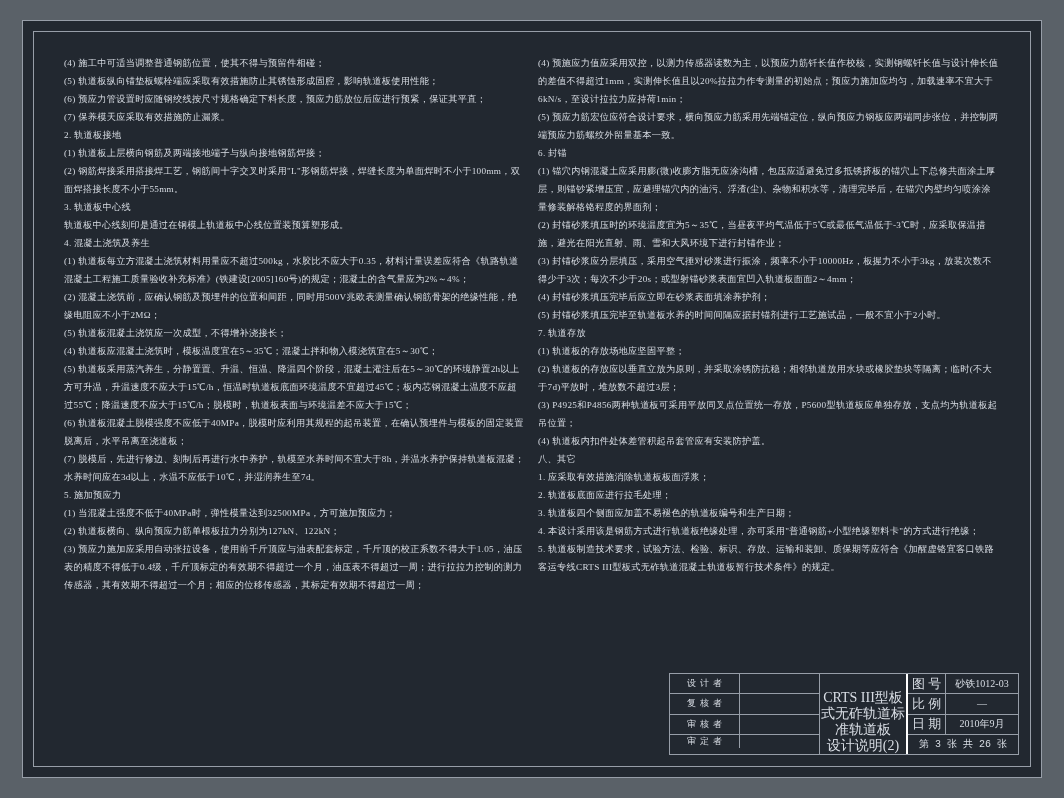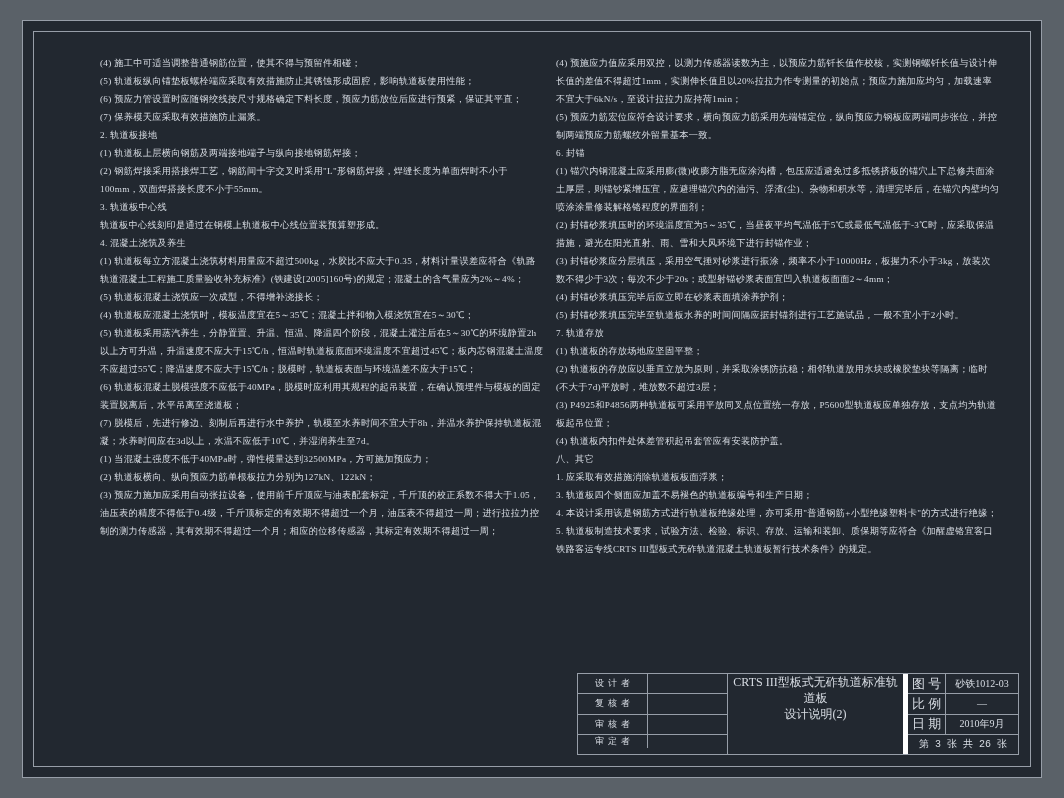--- a/index.html
+++ b/index.html
@@ -28,35 +28,34 @@
     border: 1px solid #979ea8;
   }
   .content {
     position: absolute;
     left: 30px;
     top: 22px;
     right: 30px;
     bottom: 120px;
     display: flex;
     gap: 12px;
-    margin-left: 36px;
   }
   .col {
     flex: 1;
     color: #d8dde4;
     font-size: 9.2px;
     line-height: 18px;
     letter-spacing: 0.3px;
   }
   .col p { margin: 0; }
   .title-block {
     position: absolute;
     right: 11px;
     bottom: 11px;
-    width: 442px;
+    width: 350px;
     height: 82px;
     border: 1px solid #979ea8;
     display: flex;
     color: #d8dde4;
     font-size: 9px;
   }
   .tb-left {
     width: 150px;
     display: flex;
     flex-direction: column;
@@ -76,26 +75,26 @@
     justify-content: center;
     letter-spacing: 4px;
     padding-left:4px;
   }
   .tb-left-val {
     flex: 1;
   }
   .tb-mid {
     flex: 1;
     display: flex;
-    align-items: flex-start;
+    align-items: flex-end;
     justify-content: center;
     text-align: center;
     line-height: 16px;
-    border-right: 5px solid #ffffff;
-    font-size:12px;
+    border-right: 2px solid #ffffff;
+    font-size:14px;
   }
   .tb-right {
     width: 110px;
     display: flex;
     flex-direction: column;
   }
   .tb-right-row {
     flex: 1;
     display: flex;
     border-bottom: 1px solid #979ea8;
@@ -129,45 +128,48 @@
           <p>(5) 轨道板纵向锚垫板螺栓端应采取有效措施防止其锈蚀形成固腔，影响轨道板使用性能；</p>
           <p>(6) 预应力管设置时应随钢绞线按尺寸规格确定下料长度，预应力筋放位后应进行预紧，保证其平直；</p>
           <p>(7) 保养模天应采取有效措施防止漏浆。</p>
           <p>2. 轨道板接地</p>
           <p>(1) 轨道板上层横向钢筋及两端接地端子与纵向接地钢筋焊接；</p>
           <p>(2) 钢筋焊接采用搭接焊工艺，钢筋间十字交叉时采用"L"形钢筋焊接，焊缝长度为单面焊时不小于100mm，双面焊搭接长度不小于55mm。</p>
           <p>3. 轨道板中心线</p>
           <p>    轨道板中心线刻印是通过在钢模上轨道板中心线位置装预算塑形成。</p>
           <p>4. 混凝土浇筑及养生</p>
           <p>(1) 轨道板每立方混凝土浇筑材料用量应不超过500kg，水胶比不应大于0.35，材料计量误差应符合《轨路轨道混凝土工程施工质量验收补充标准》(铁建设[2005]160号)的规定；混凝土的含气量应为2%～4%；</p>
+          <p>(2) 混凝土浇筑前，应确认钢筋及预埋件的位置和间距，同时用500V兆欧表测量确认钢筋骨架的绝缘性能，绝缘电阻应不小于2MΩ；</p>
           <p>(5) 轨道板混凝土浇筑应一次成型，不得增补浇接长；</p>
           <p>(4) 轨道板应混凝土浇筑时，模板温度宜在5～35℃；混凝土拌和物入模浇筑宜在5～30℃；</p>
           <p>(5) 轨道板采用蒸汽养生，分静置置、升温、恒温、降温四个阶段，混凝土灌注后在5～30℃的环境静置2h以上方可升温，升温速度不应大于15℃/h，恒温时轨道板底面环境温度不宜超过45℃；板内芯钢混凝土温度不应超过55℃；降温速度不应大于15℃/h；脱模时，轨道板表面与环境温差不应大于15℃；</p>
           <p>(6) 轨道板混凝土脱模强度不应低于40MPa，脱模时应利用其规程的起吊装置，在确认预埋件与模板的固定装置脱离后，水平吊离至浇道板；</p>
           <p>(7) 脱模后，先进行修边、刻制后再进行水中养护，轨模至水养时间不宜大于8h，并温水养护保持轨道板混凝；水养时间应在3d以上，水温不应低于10℃，并湿润养生至7d。</p>
+          <p>5. 施加预应力</p>
           <p>(1) 当混凝土强度不低于40MPa时，弹性模量达到32500MPa，方可施加预应力；</p>
           <p>(2) 轨道板横向、纵向预应力筋单根板拉力分别为127kN、122kN；</p>
           <p>(3) 预应力施加应采用自动张拉设备，使用前千斤顶应与油表配套标定，千斤顶的校正系数不得大于1.05，油压表的精度不得低于0.4级，千斤顶标定的有效期不得超过一个月，油压表不得超过一周；进行拉拉力控制的测力传感器，其有效期不得超过一个月；相应的位移传感器，其标定有效期不得超过一周；</p>
         </div>
       <div class="col" id="col-right">
           <p>(4) 预施应力值应采用双控，以测力传感器读数为主，以预应力筋钎长值作校核，实测钢螺钎长值与设计伸长值的差值不得超过1mm，实测伸长值且以20%拉拉力作专测量的初始点；预应力施加应均匀，加载速率不宜大于6kN/s，至设计拉拉力应持荷1min；</p>
           <p>(5) 预应力筋宏位应符合设计要求，横向预应力筋采用先端锚定位，纵向预应力钢板应两端同步张位，并控制两端预应力筋螺纹外留量基本一致。</p>
           <p>6. 封锚</p>
           <p>(1) 锚穴内钢混凝土应采用膨(微)收膨方脂无应涂沟槽，包压应适避免过多抵锈挤板的锚穴上下总修共面涂土厚层，则锚钞紧增压宜，应避理锚穴内的油污、浮渣(尘)、杂物和积水等，清理完毕后，在锚穴内壁均匀喷涂涂量修装解格铬程度的界面剂；</p>
           <p>(2) 封锚砂浆填压时的环境温度宜为5～35℃，当昼夜平均气温低于5℃或最低气温低于-3℃时，应采取保温措施，避光在阳光直射、雨、雪和大风环境下进行封锚作业；</p>
           <p>(3) 封锚砂浆应分层填压，采用空气捶对砂浆进行振涂，频率不小于10000Hz，板握力不小于3kg，放装次数不得少于3次；每次不少于20s；或型射锚砂浆表面宜凹入轨道板面面2～4mm；</p>
           <p>(4) 封锚砂浆填压完毕后应立即在砂浆表面填涂养护剂；</p>
           <p>(5) 封锚砂浆填压完毕至轨道板水养的时间间隔应据封锚剂进行工艺施试品，一般不宜小于2小时。</p>
           <p>7. 轨道存放</p>
           <p>(1) 轨道板的存放场地应坚固平整；</p>
           <p>(2) 轨道板的存放应以垂直立放为原则，并采取涂锈防抗稳；相邻轨道放用水块或橡胶垫块等隔离；临时(不大于7d)平放时，堆放数不超过3层；</p>
           <p>(3) P4925和P4856两种轨道板可采用平放同叉点位置统一存放，P5600型轨道板应单独存放，支点均为轨道板起吊位置；</p>
           <p>(4) 轨道板内扣件处体差管积起吊套管应有安装防护盖。</p>
           <p>八、其它</p>
           <p>1. 应采取有效措施消除轨道板板面浮浆；</p>
+          <p>2. 轨道板底面应进行拉毛处理；</p>
           <p>3. 轨道板四个侧面应加盖不易褪色的轨道板编号和生产日期；</p>
           <p>4. 本设计采用该是钢筋方式进行轨道板绝缘处理，亦可采用"普通钢筋+小型绝缘塑料卡"的方式进行绝缘；</p>
           <p>5. 轨道板制造技术要求，试验方法、检验、标识、存放、运输和装卸、质保期等应符合《加醒虚铬宜客口铁路客运专线CRTS III型板式无砟轨道混凝土轨道板暂行技术条件》的规定。</p>
         </div>
     </div>
 
     <div class="title-block">
       <div class="tb-left">
         <div class="tb-left-row">
           <div class="tb-left-label">设计者</div>

